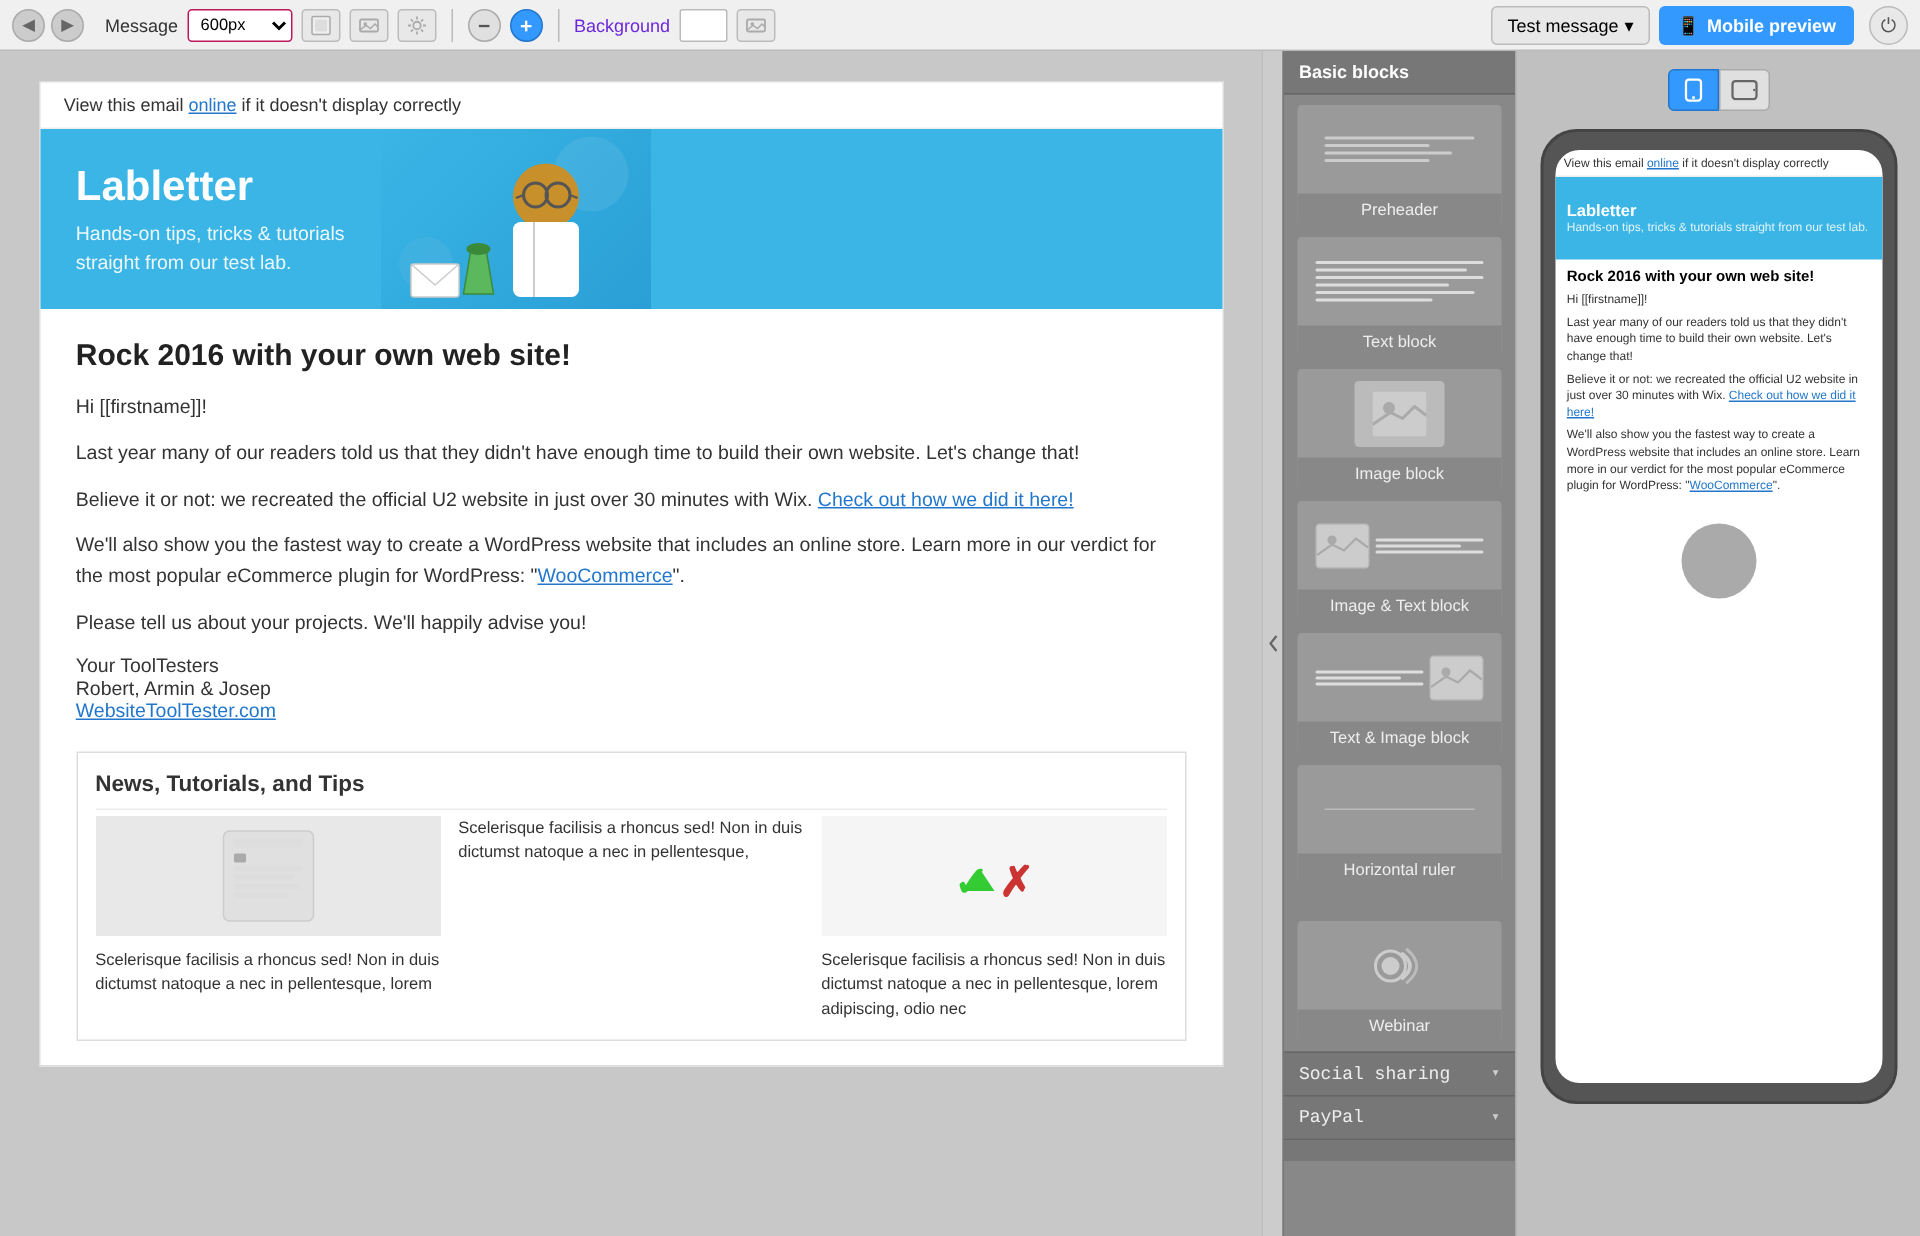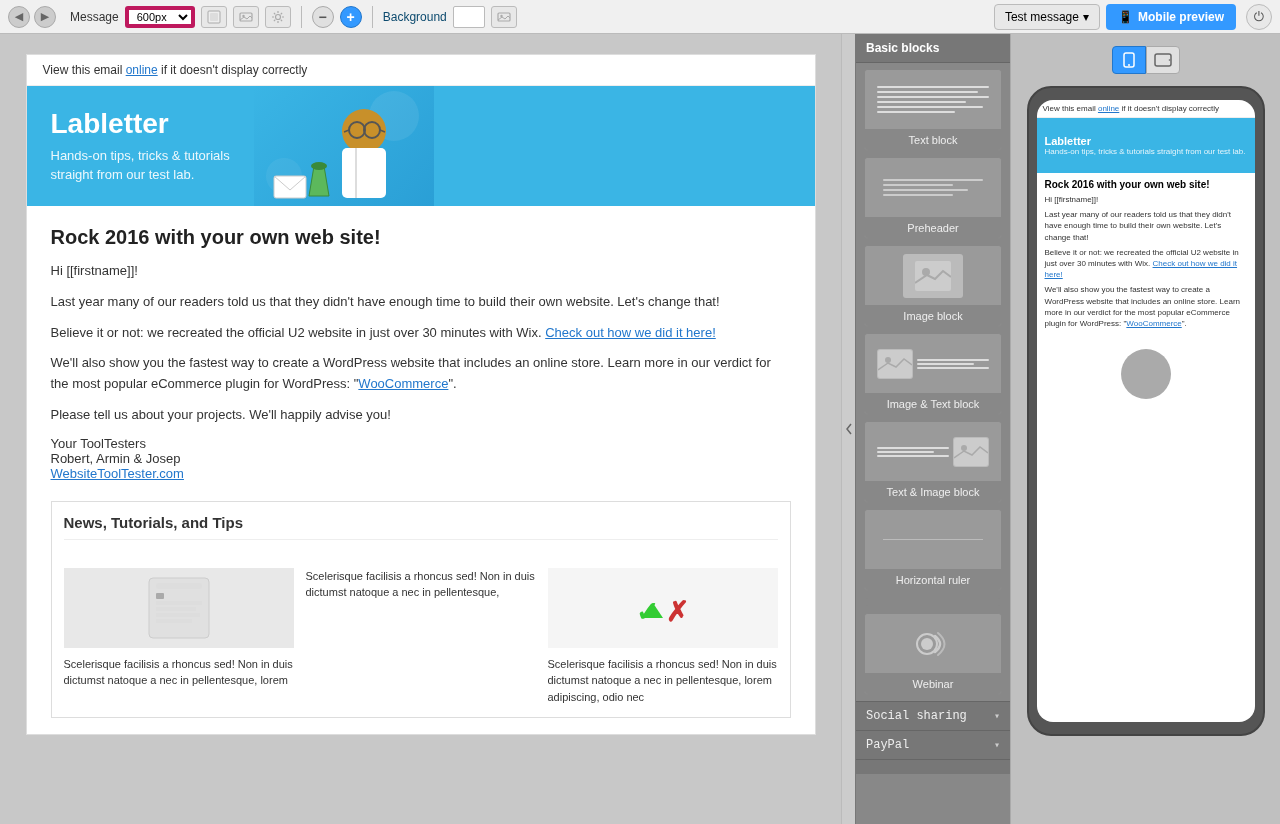--- a/index.html
+++ b/index.html
@@ -11,36 +11,36 @@
       border-bottom: 1px solid #bbb; height: 34px; padding: 0 8px; gap: 6px;
     }
     .toolbar-nav { display: flex; gap: 4px; }
     .nav-btn {
       width: 22px; height: 22px; border-radius: 50%; background: #ccc;
       border: 1px solid #aaa; display: flex; align-items: center; justify-content: center;
       font-size: 11px; cursor: pointer; color: #666;
     }
     .toolbar-label { font-size: 12px; color: #333; margin-left: 8px; }
     .toolbar-select {
-      height: 22px; border: 4px solid #be185d; background: white; font-size: 11px;
+      height: 22px; border: 1px solid #be185d; background: white; font-size: 11px;
       border-radius: 3px; padding: 0 4px; min-width: 70px;
     }
     .toolbar-icon-btn {
       width: 26px; height: 22px; border: 1px solid #bbb; background: #e8e8e8;
       border-radius: 3px; display: flex; align-items: center; justify-content: center;
       cursor: pointer; font-size: 14px; color: #555;
     }
     .toolbar-sep { width: 1px; height: 22px; background: #bbb; margin: 0 4px; }
     .zoom-btn {
       width: 22px; height: 22px; border-radius: 50%; border: 1px solid #aaa;
       background: #e0e0e0; display: flex; align-items: center; justify-content: center;
       cursor: pointer; font-size: 14px; font-weight: bold; color: #555;
     }
     .zoom-btn.active { background: #3399ff; color: white; border-color: #2277cc; }
-    .bg-label { font-size: 12px; color: #0c4a6e; }
+    .bg-label { font-size: 12px; color: #6d28d9; }
     .bg-color { width: 32px; height: 22px; border: 1px solid #bbb; background: white; border-radius: 2px; }
     .test-btn {
       height: 26px; padding: 0 10px; border: 1px solid #bbb; background: #e8e8e8;
       border-radius: 4px; font-size: 12px; cursor: pointer; display: flex; align-items: center; gap: 4px;
     }
     .mobile-preview-btn {
       height: 26px; padding: 0 12px; border: none; background: #3399ff;
       color: white; border-radius: 4px; font-size: 12px; cursor: pointer;
       display: flex; align-items: center; gap: 5px; font-weight: bold;
     }
@@ -86,21 +86,21 @@
       display: flex; align-items: center; justify-content: center; overflow: hidden;
     }
 
     .email-body { padding: 20px 24px; }
     .email-body h2 { font-size: 20px; font-weight: bold; margin-bottom: 12px; color: #222; }
     .email-body p { font-size: 13px; line-height: 1.6; color: #333; margin-bottom: 10px; }
     .email-body a { color: #2277cc; text-decoration: underline; }
     .email-sig { font-size: 13px; color: #333; margin-top: 6px; }
 
     .news-section { border: 1px solid #ddd; margin: 0 24px 16px; padding: 12px; }
-    .news-title { font-size: 15px; font-weight: bold; color: #333; margin-bottom: 28px; border-bottom: 1px solid #eee; padding-bottom: 8px; }
+    .news-title { font-size: 15px; font-weight: bold; color: #333; margin-bottom: 4px; border-bottom: 1px solid #eee; padding-bottom: 8px; }
     .news-grid { display: flex; gap: 12px; }
     .news-item { flex: 1; }
     .news-img {
       width: 100%; height: 80px; background: #888; margin-bottom: 8px;
       overflow: hidden; display: flex; align-items: center; justify-content: center;
     }
     .news-img-1 { background: #e8e8e8; }
     .news-img-2 { background: linear-gradient(135deg, #ff6600, #ffcc00, #33cc33); }
     .news-img-3 { background: #f5f5f5; }
     .news-text { font-size: 11px; color: #333; line-height: 1.5; }
@@ -369,42 +369,42 @@
     <svg width="8" height="14" viewBox="0 0 8 14">
         <polyline points="6,2 2,7 6,12" fill="none" stroke="#666" stroke-width="1.5"></polyline>
       </svg>
   </div>
 
   <div class="blocks-panel">
     <div class="blocks-section-title">Basic blocks</div>
 
     <div class="block-item">
       <div class="block-preview">
+        <div class="preheader-preview">
+          <div class="prev-line" style="width:100%"></div>
+          <div class="prev-line short"></div>
+          <div class="prev-line" style="width:85%"></div>
+          <div class="prev-line short"></div>
+        </div>
+      </div>
+      <div class="block-label">Preheader</div>
+    </div>
+
+    <div class="block-item">
+      <div class="block-preview">
         <div class="text-preview">
           <div class="text-line" style="width:100%"></div>
           <div class="text-line" style="width:90%"></div>
           <div class="text-line" style="width:100%"></div>
           <div class="text-line" style="width:80%"></div>
           <div class="text-line" style="width:95%"></div>
           <div class="text-line" style="width:70%"></div>
         </div>
       </div>
       <div class="block-label">Text block</div>
-    </div>
-
-    <div class="block-item">
-      <div class="block-preview">
-        <div class="preheader-preview">
-          <div class="prev-line" style="width:100%"></div>
-          <div class="prev-line short"></div>
-          <div class="prev-line" style="width:85%"></div>
-          <div class="prev-line short"></div>
-        </div>
-      </div>
-      <div class="block-label">Preheader</div>
     </div>
 
     <div class="block-item">
       <div class="block-preview">
         <div class="image-preview">
           <svg width="36" height="30" viewBox="0 0 36 30">
               <rect width="36" height="30" rx="2" fill="#ccc"></rect>
               <circle cx="11" cy="11" r="4" fill="#aaa"></circle>
               <polyline points="0,22 12,14 20,18 28,10 36,16" fill="none" stroke="#aaa" stroke-width="2"></polyline>
             </svg>

